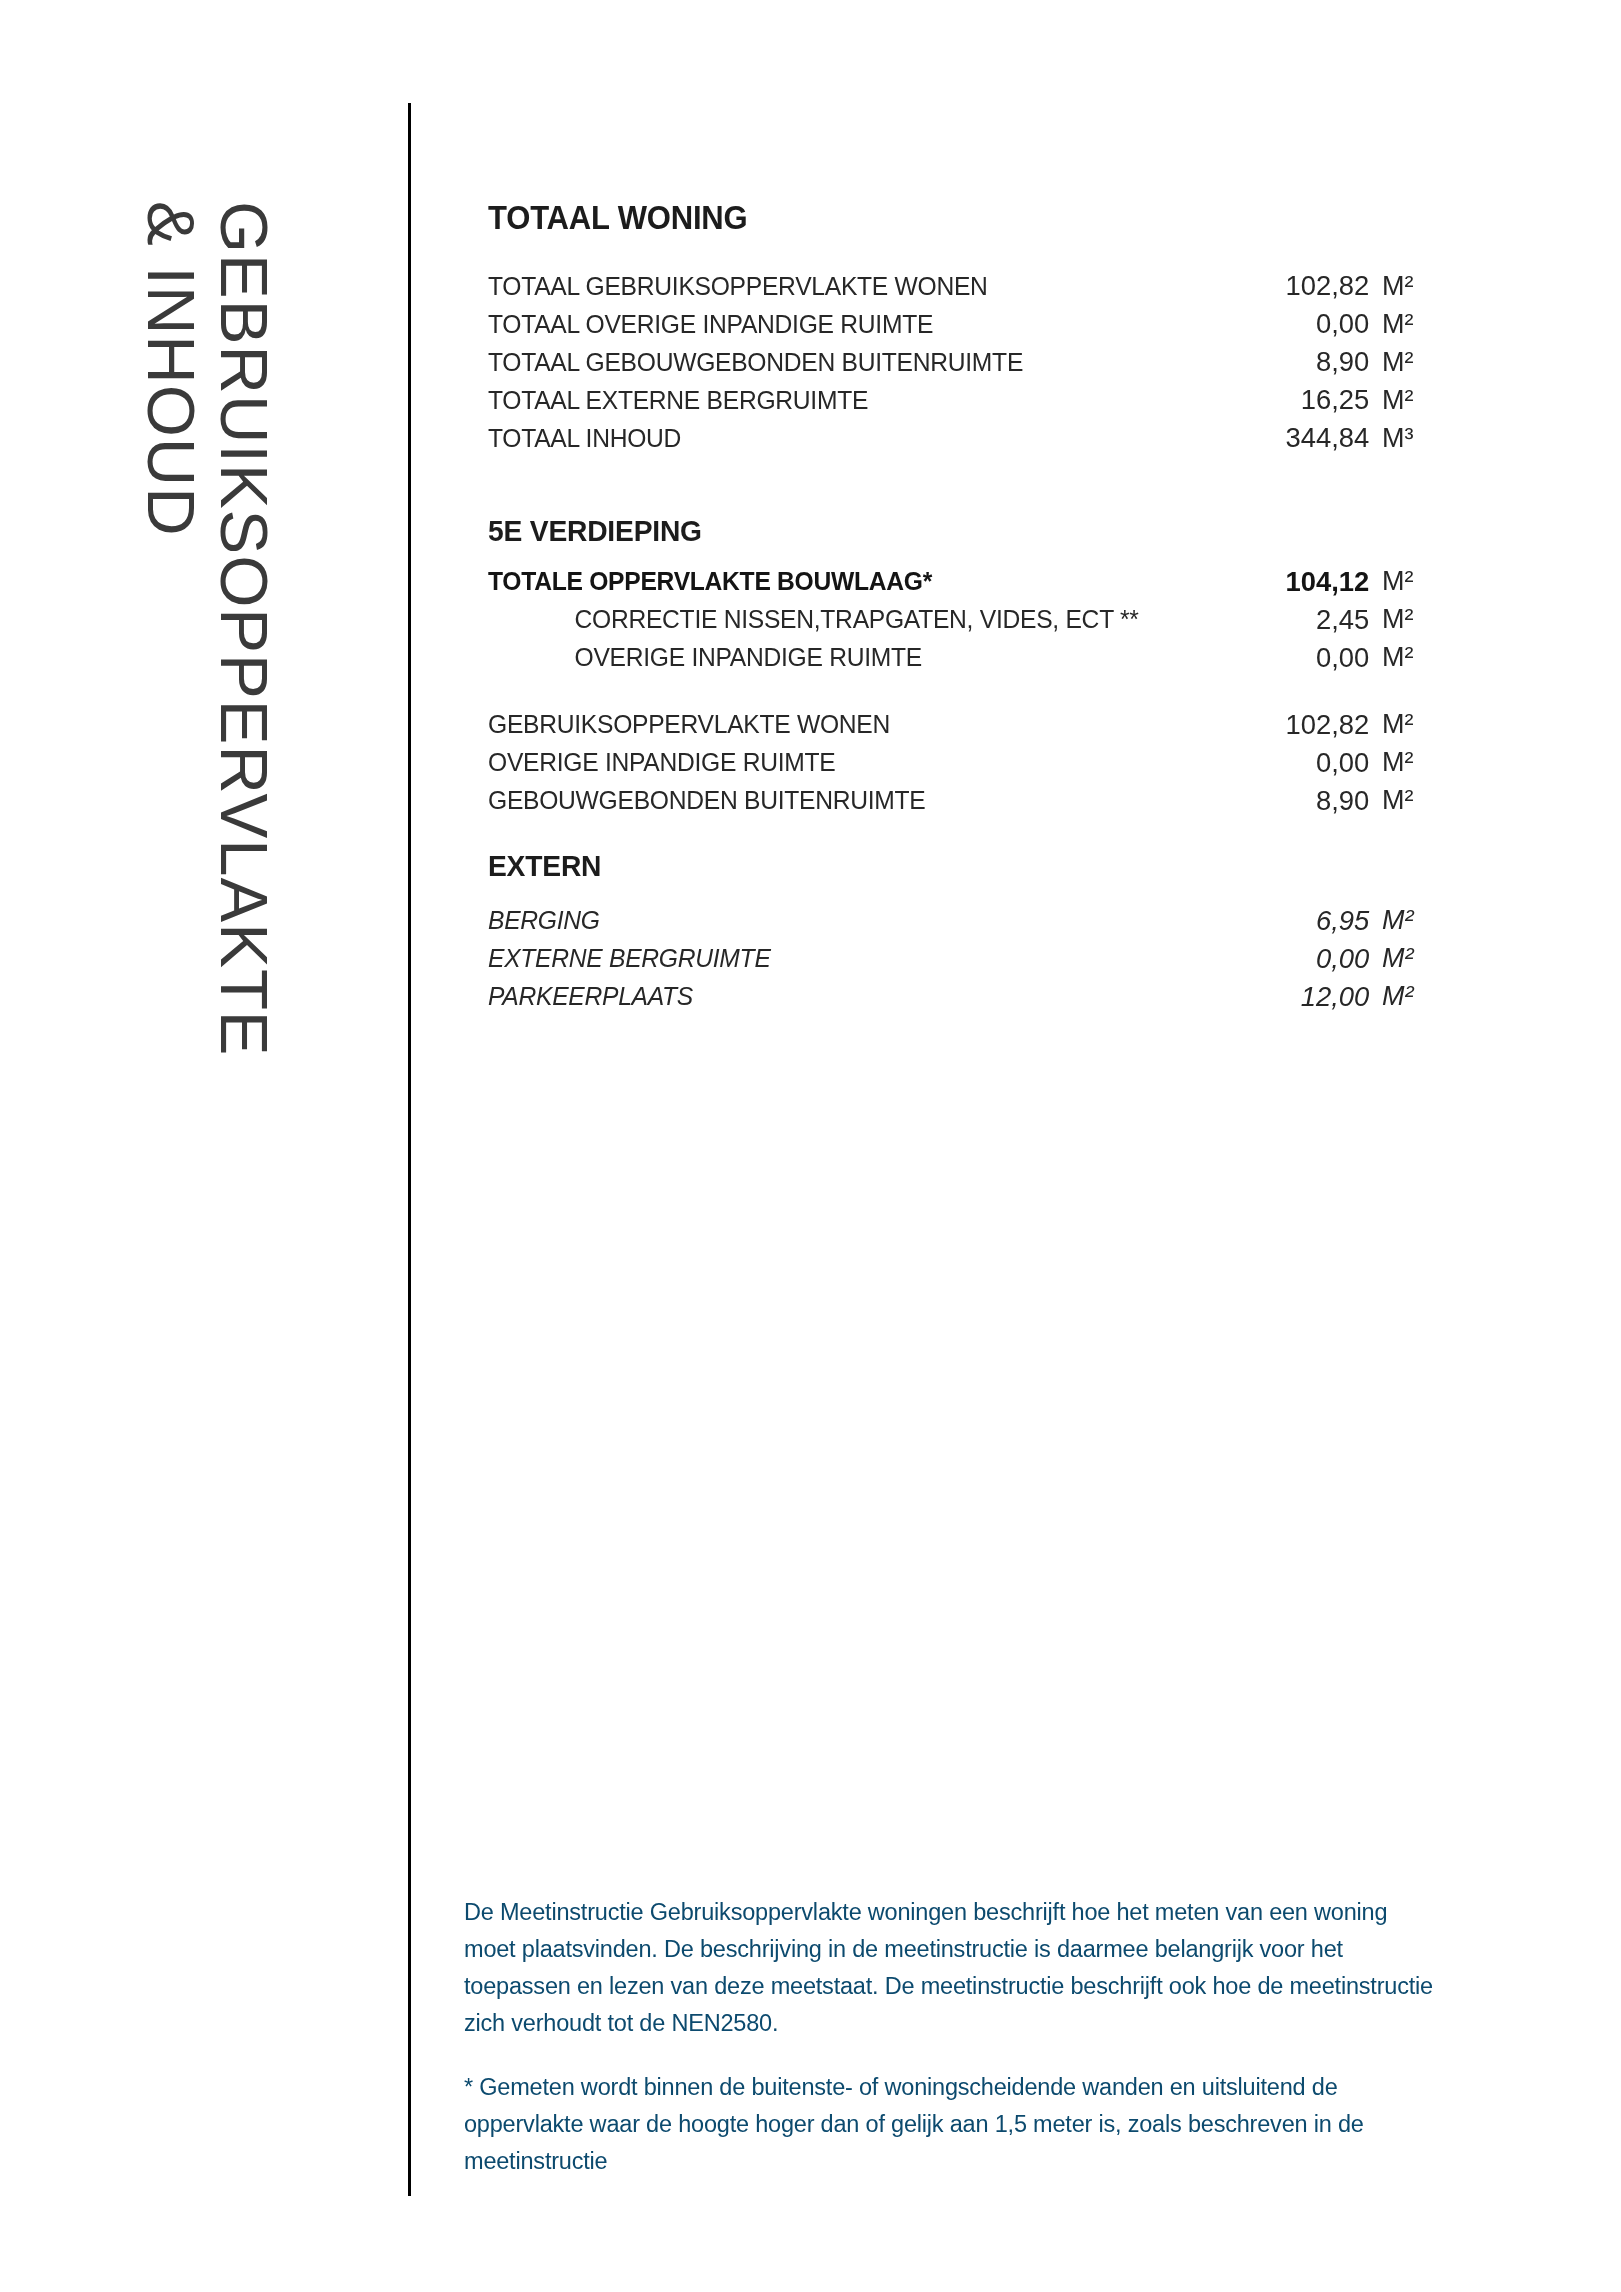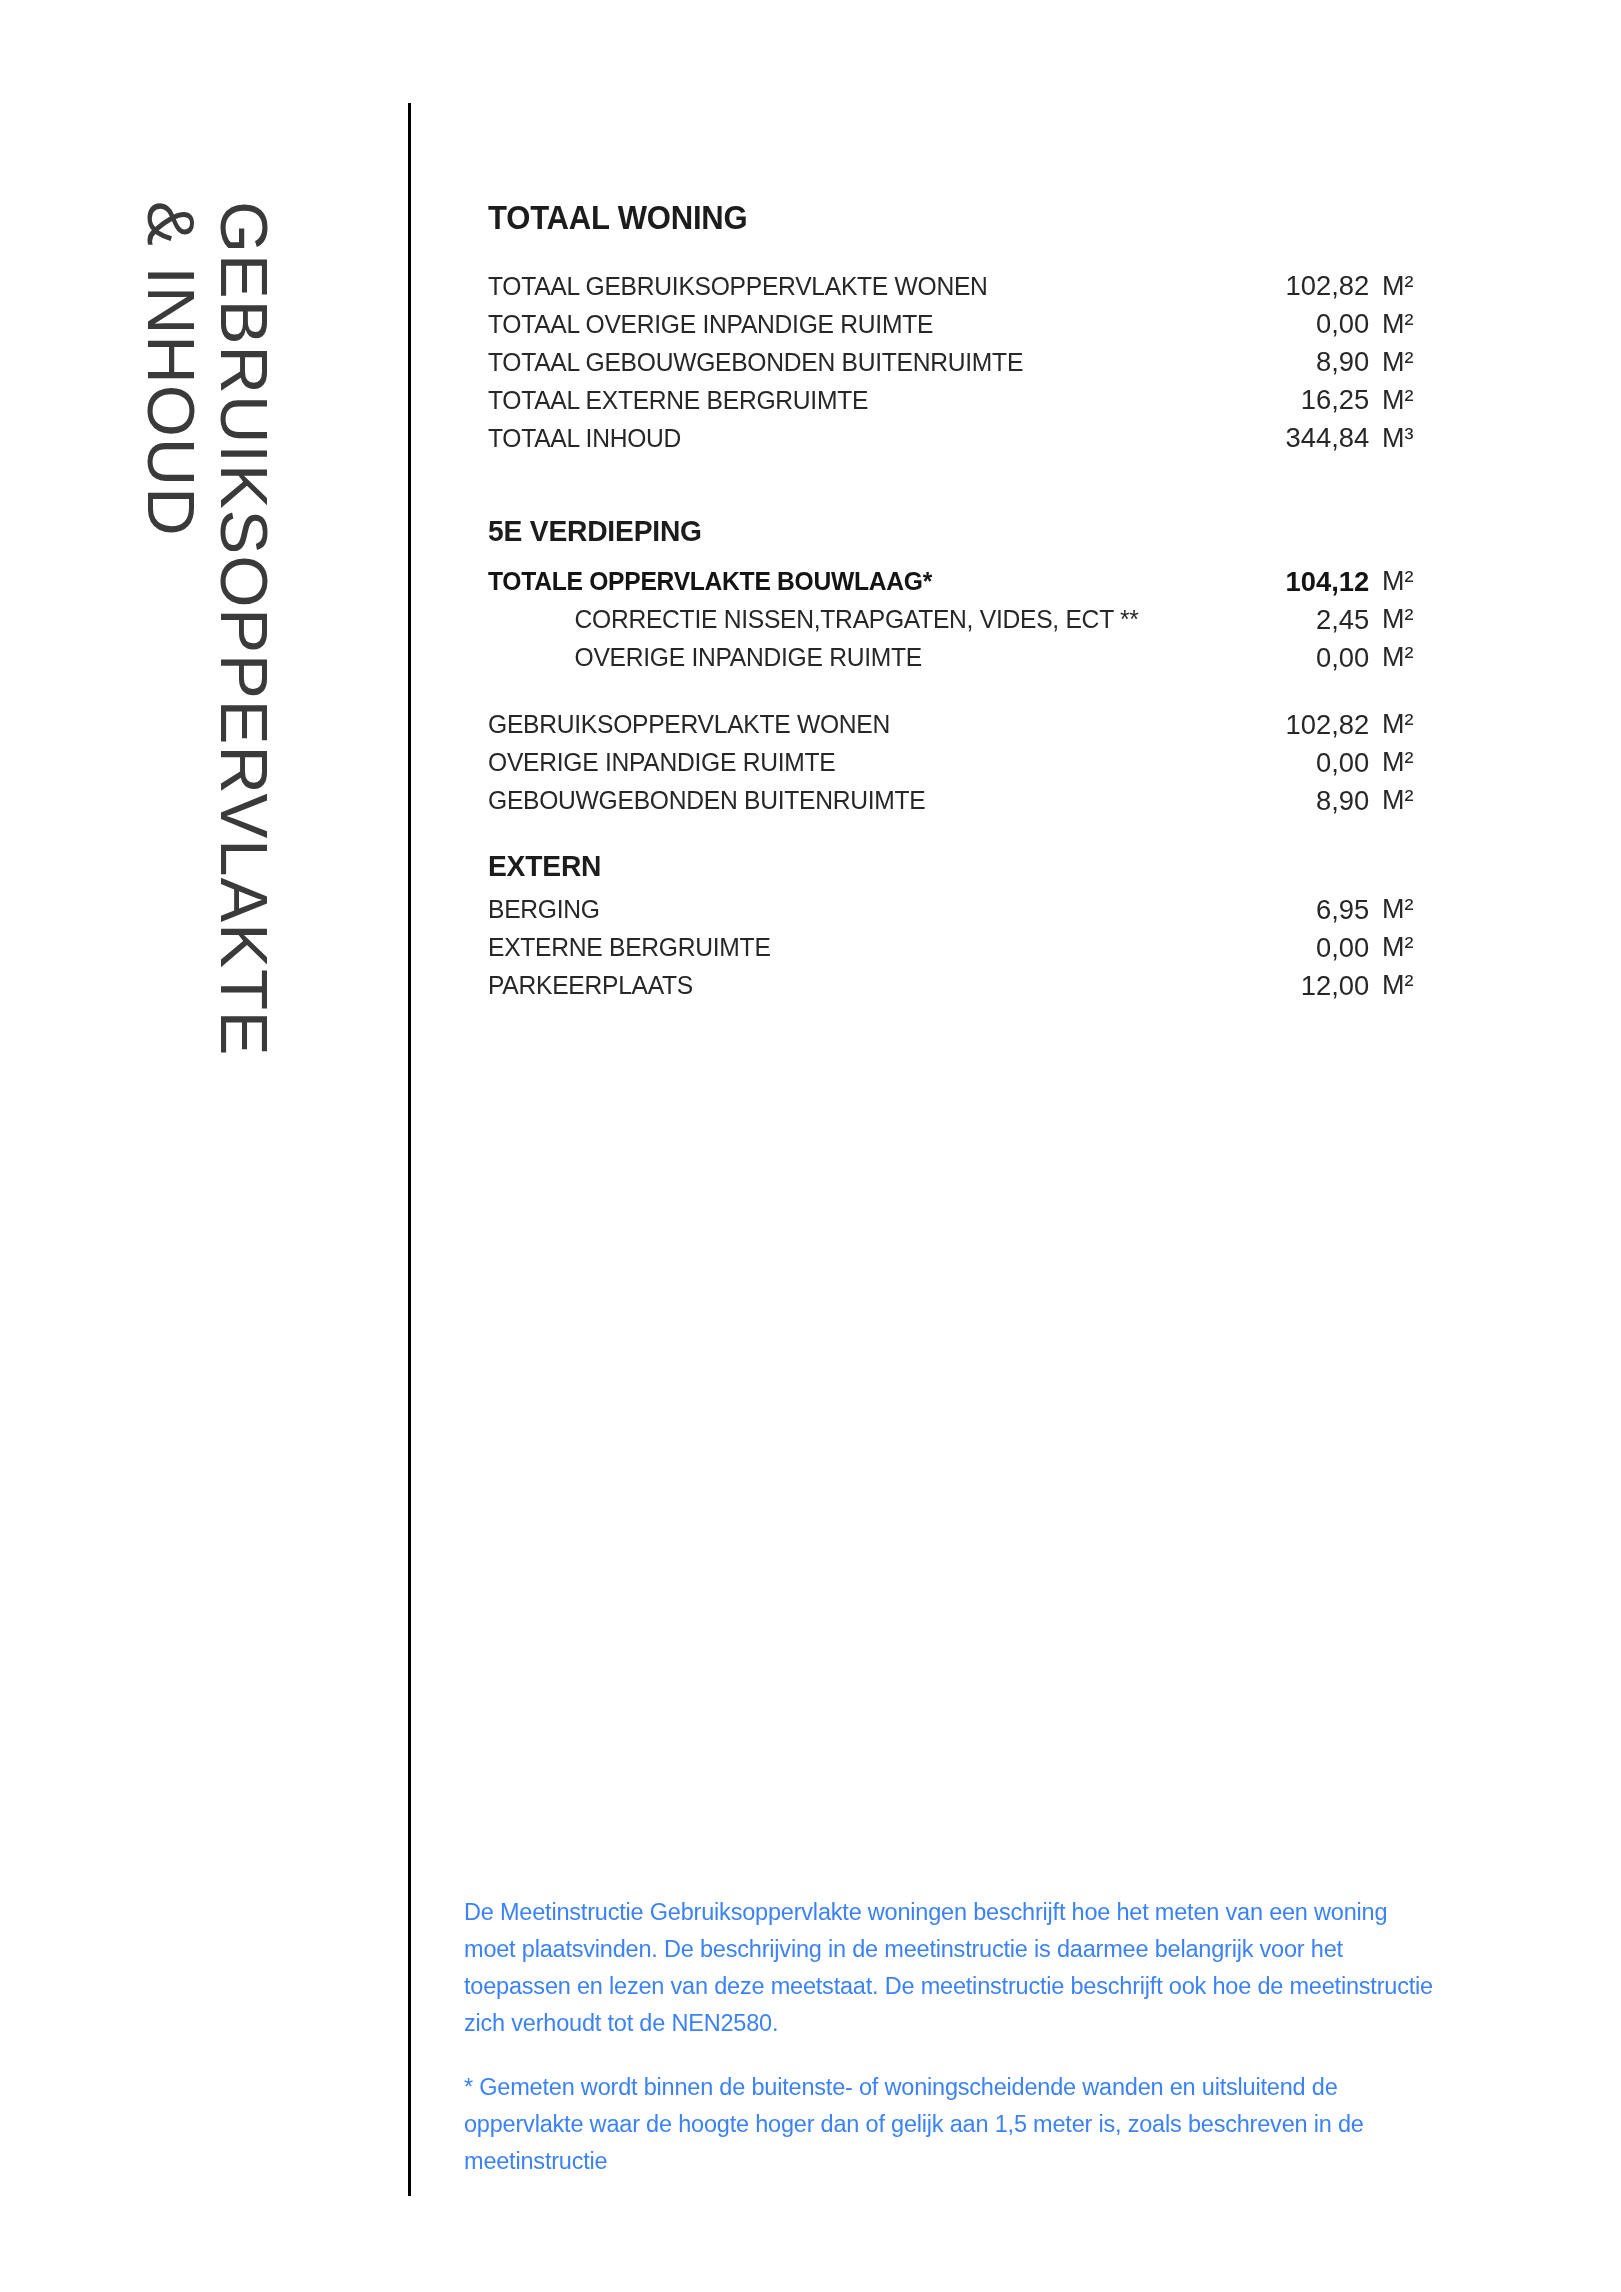--- a/index.html
+++ b/index.html
@@ -63,21 +63,21 @@
     transform-origin: left center;
     color: #1c1c1c;
   }
   .h2.verdieping { margin-top: 57px; }
   .h2.extern     { margin-top: 29px; }
 
   .rowgroup { width: 100%; }
   .rowgroup.g1  { margin-top: 31px; }
   .rowgroup.g2a { margin-top: 15.7px; }
   .rowgroup.g2b { margin-top: 29px; }
-  .rowgroup.g3  { margin-top: 9px; }
+  .rowgroup.g3  { margin-top: 20px; font-style: italic; }
 
   .row {
     display: flex;
     align-items: center;
     height: 38px;
     font-size: 26.5px;
     color: #272727;
   }
   .row .lbl {
     flex: 1;
@@ -103,21 +103,21 @@
 
   
   .footnotes {
     position: absolute;
     left: 464px;
     top: 1894px;
     width: 1098px;
     font-size: 23.5px;
     line-height: 37px;
     letter-spacing: -0.2px;
-    color: #3b82f6;
+    color: #0c4a6e;
   }
   .para { white-space: pre-line; }
   .para.asterisk { margin-top: 27.4px; }
 </style>
 </head>
 <body>
 
 <div class="vertical-title">GEBRUIKSOPPERVLAKTE
 &amp; INHOUD</div>
 

